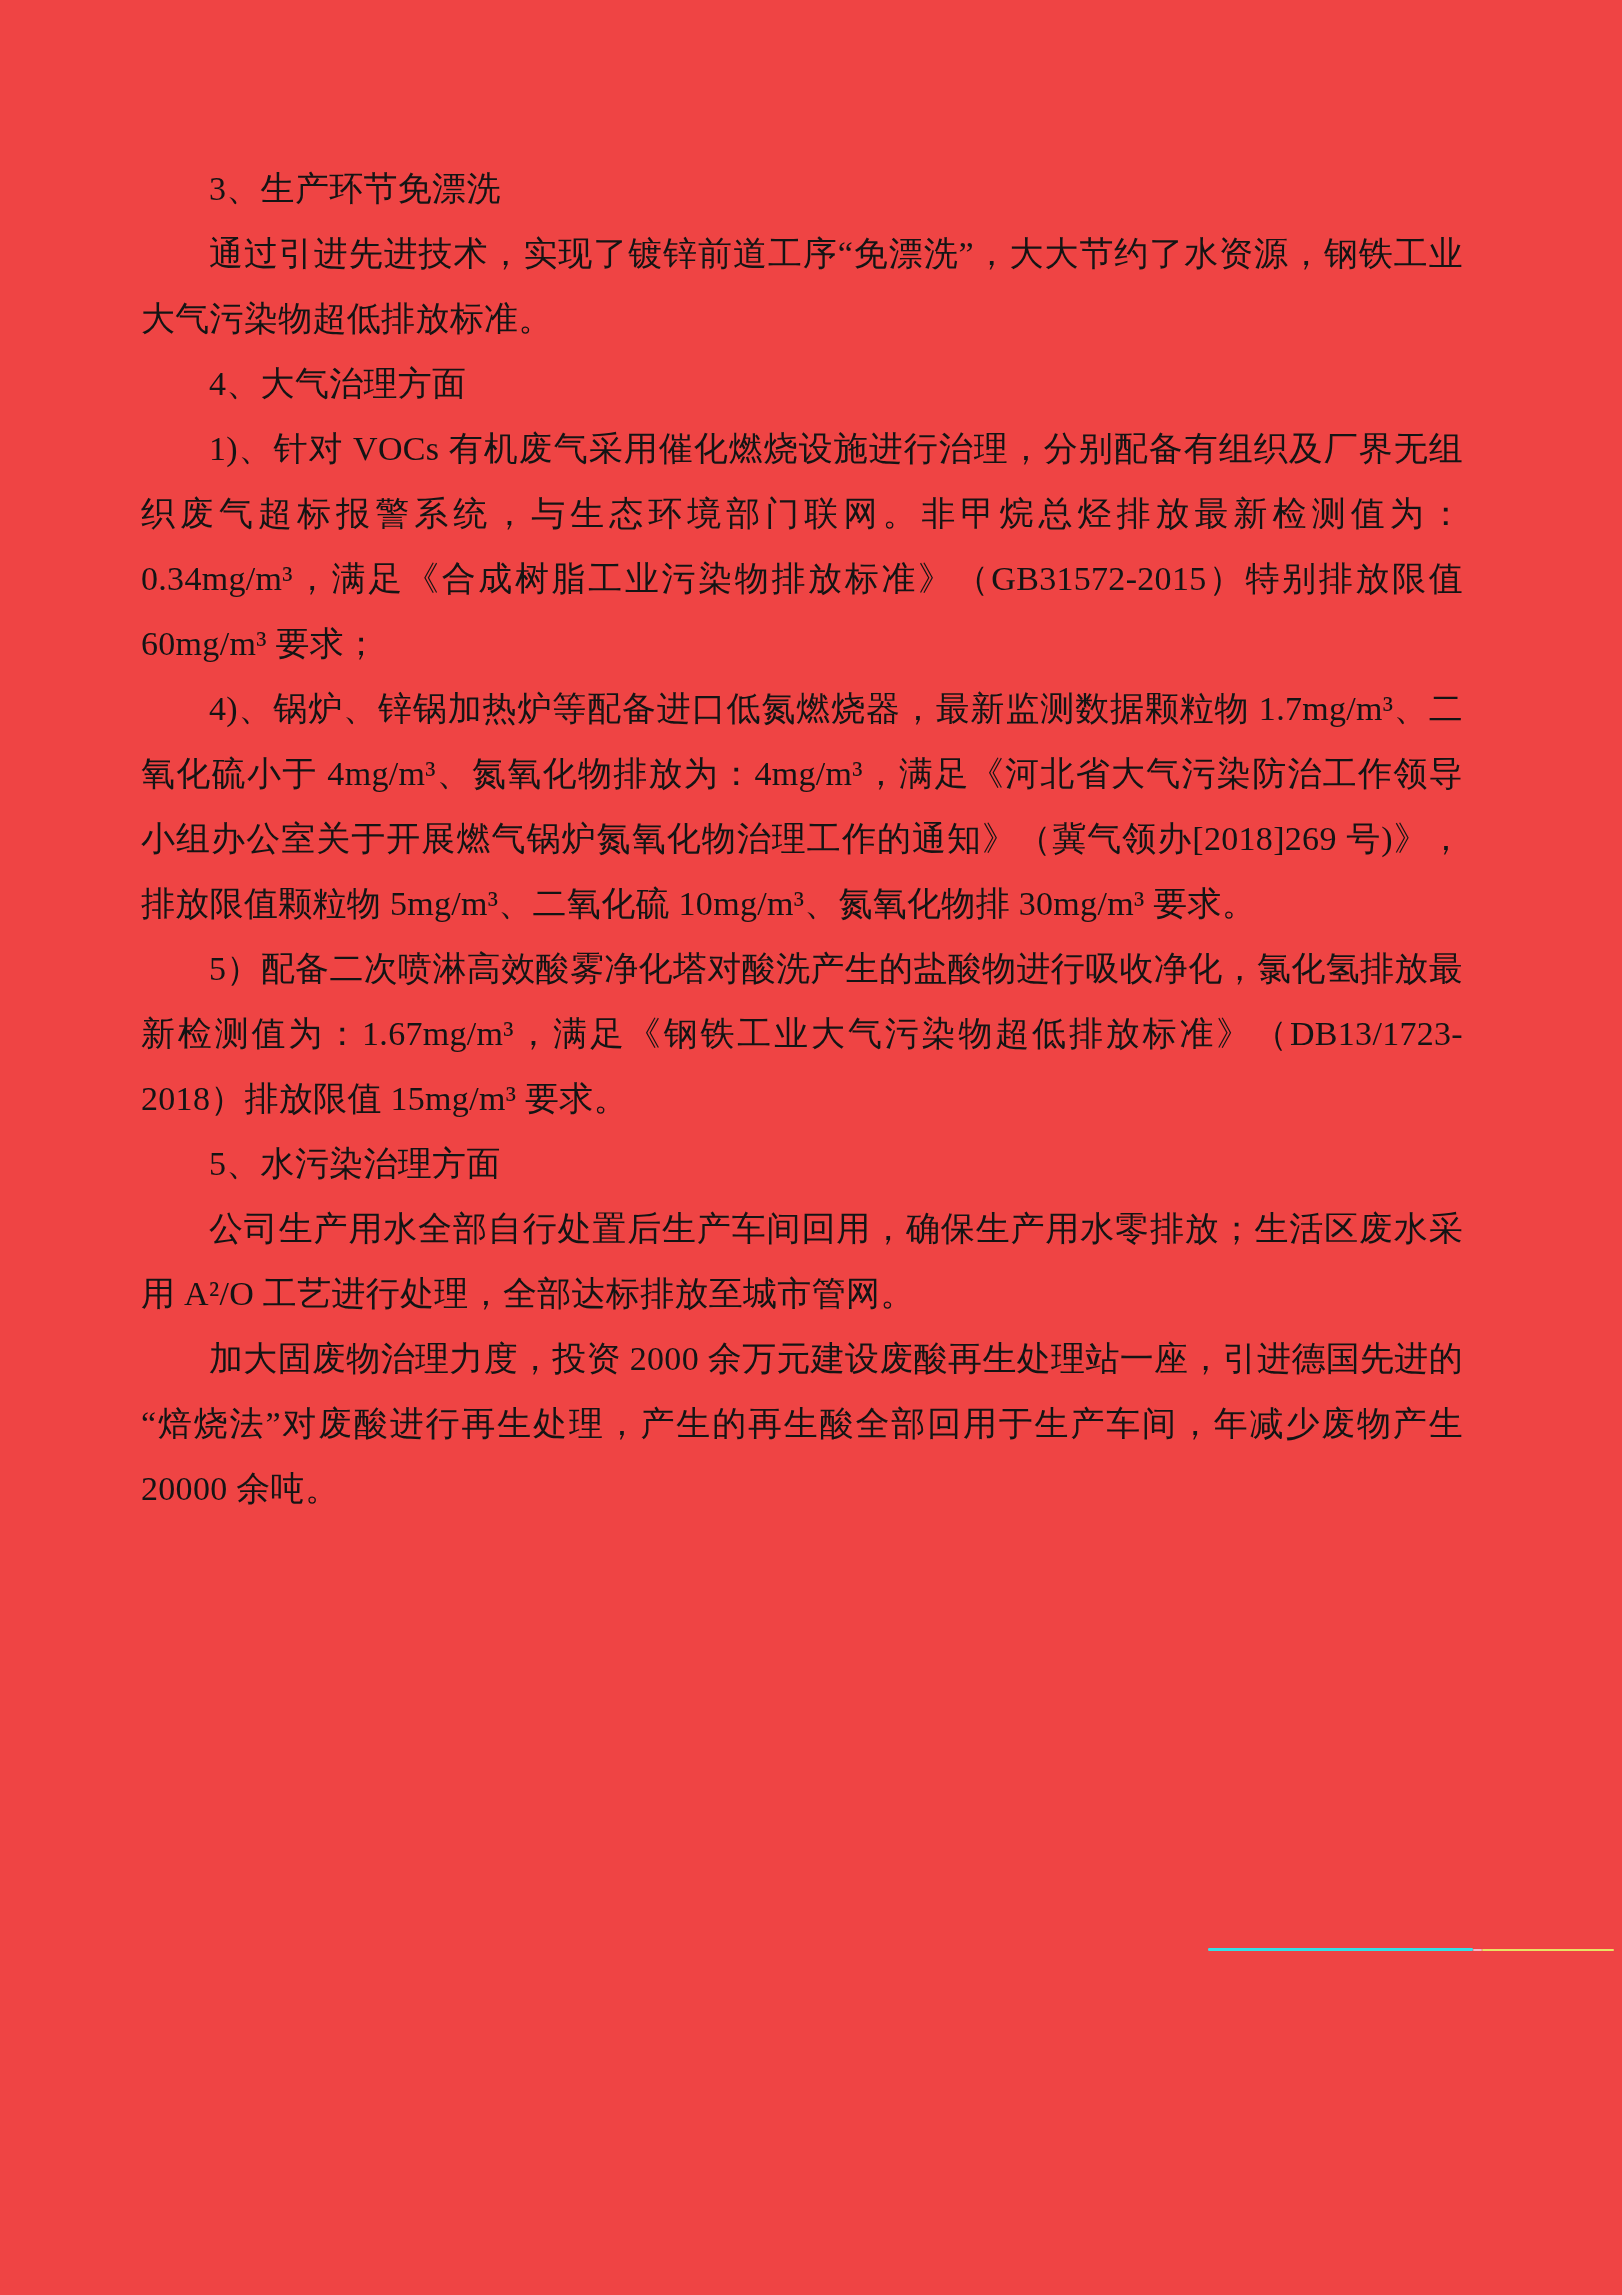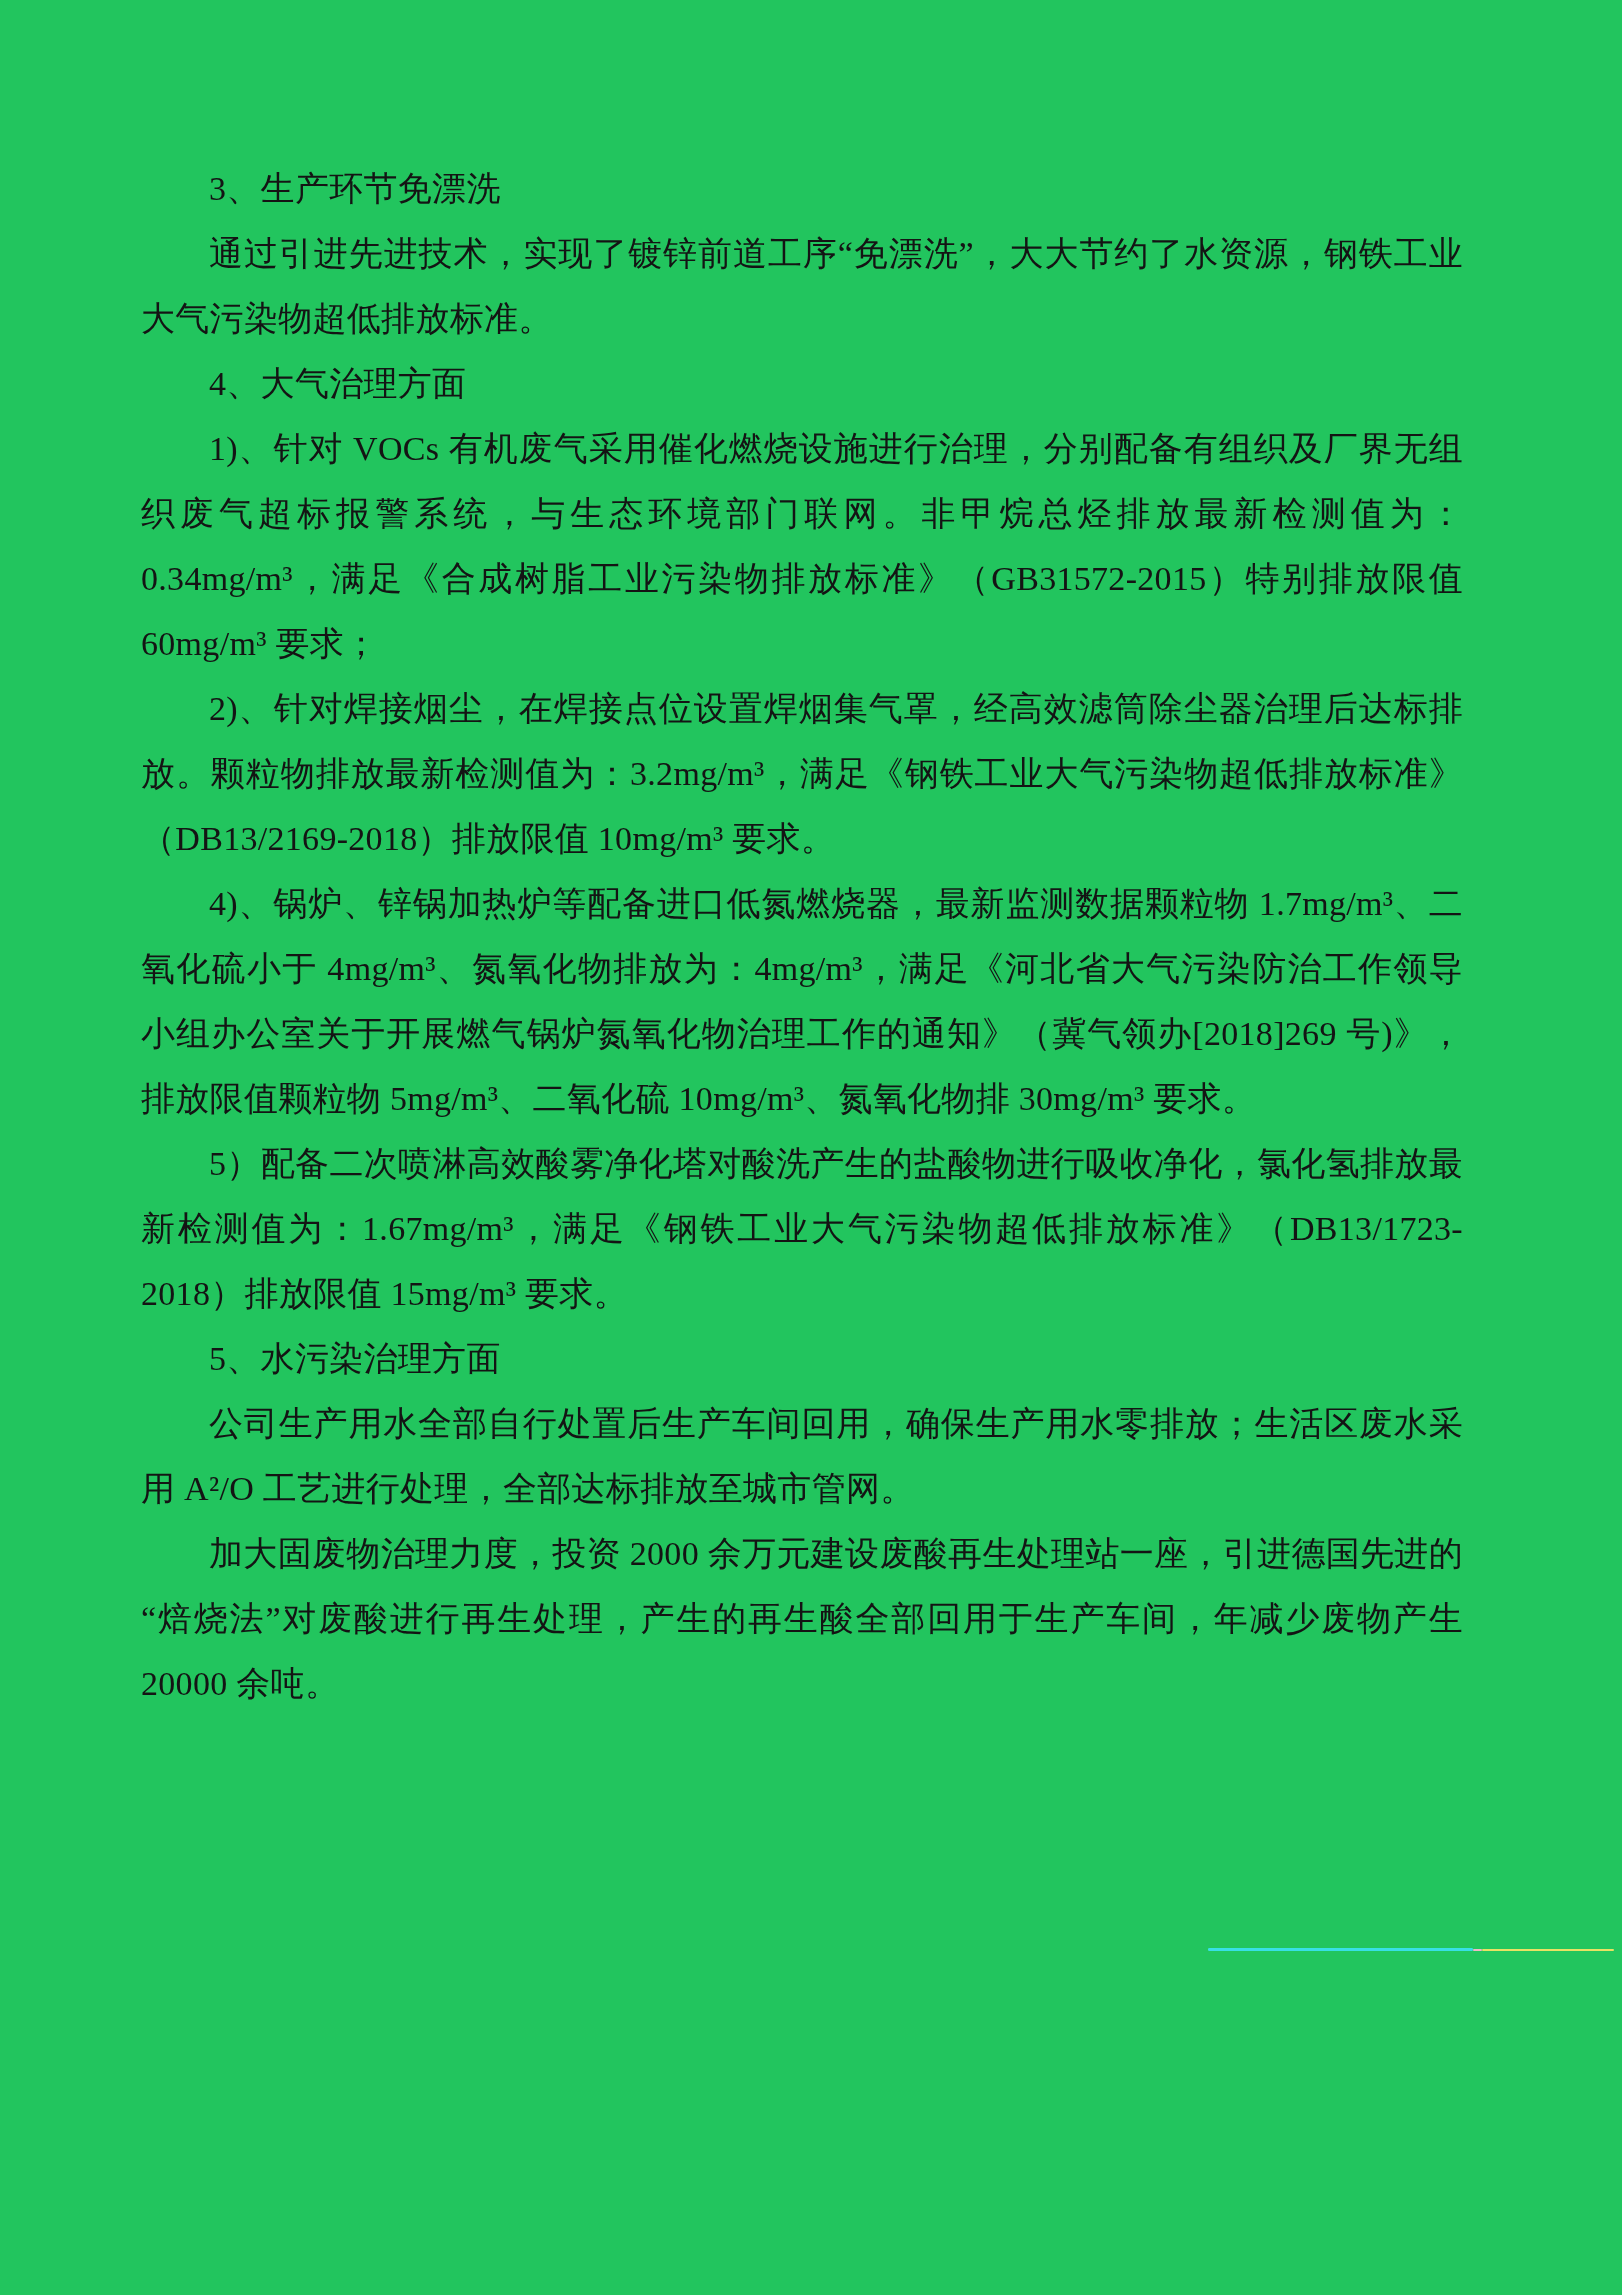--- a/index.html
+++ b/index.html
@@ -4,21 +4,21 @@
 <style>
   html, body {
     margin: 0;
     padding: 0;
     background: #ffffff;
   }
   .page {
     position: relative;
     width: 1623px;
     height: 2295px;
-    background: #22c55e;
+    background: #ef4444;
     overflow: hidden;
     font-family: "Liberation Serif", "DejaVu Serif", serif;
   }
   .content {
     position: absolute;
     left: 141px;
     top: 156px;
     width: 1322px;
     color: #141414;
     font-size: 34px;
@@ -44,21 +44,20 @@
 </style>
 </head>
 <body>
 
 <div class="page">
   <div class="content">
     <p>3、生产环节免漂洗</p>
     <p>通过引进先进技术，实现了镀锌前道工序“免漂洗”，大大节约了水资源，钢铁工业大气污染物超低排放标准。</p>
     <p>4、大气治理方面</p>
     <p>1)、针对 VOCs 有机废气采用催化燃烧设施进行治理，分别配备有组织及厂界无组织废气超标报警系统，与生态环境部门联网。非甲烷总烃排放最新检测值为：0.34mg/m³，满足《合成树脂工业污染物排放标准》（GB31572-2015）特别排放限值 60mg/m³ 要求；</p>
-    <p>2)、针对焊接烟尘，在焊接点位设置焊烟集气罩，经高效滤筒除尘器治理后达标排放。颗粒物排放最新检测值为：3.2mg/m³，满足《钢铁工业大气污染物超低排放标准》（DB13/2169-2018）排放限值 10mg/m³ 要求。</p>
     <p>4)、锅炉、锌锅加热炉等配备进口低氮燃烧器，最新监测数据颗粒物 1.7mg/m³、二氧化硫小于 4mg/m³、氮氧化物排放为：4mg/m³，满足《河北省大气污染防治工作领导小组办公室关于开展燃气锅炉氮氧化物治理工作的通知》（冀气领办[2018]269 号)》，排放限值颗粒物 5mg/m³、二氧化硫 10mg/m³、氮氧化物排 30mg/m³ 要求。</p>
     <p>5）配备二次喷淋高效酸雾净化塔对酸洗产生的盐酸物进行吸收净化，氯化氢排放最新检测值为：1.67mg/m³，满足《钢铁工业大气污染物超低排放标准》（DB13/1723-2018）排放限值 15mg/m³ 要求。</p>
     <p>5、水污染治理方面</p>
     <p>公司生产用水全部自行处置后生产车间回用，确保生产用水零排放；生活区废水采用 A²/O 工艺进行处理，全部达标排放至城市管网。</p>
     <p>加大固废物治理力度，投资 2000 余万元建设废酸再生处理站一座，引进德国先进的“焙烧法”对废酸进行再生处理，产生的再生酸全部回用于生产车间，年减少废物产生 20000 余吨。</p>
   </div>
 
   <div class="artifact cyan" style="background-color: rgb(56, 223, 229);"></div>
   <div class="artifact pink" style="background-color: rgb(242, 184, 198);"></div>
   <div class="artifact yellow" style="background-color: rgb(232, 226, 99);"></div>

